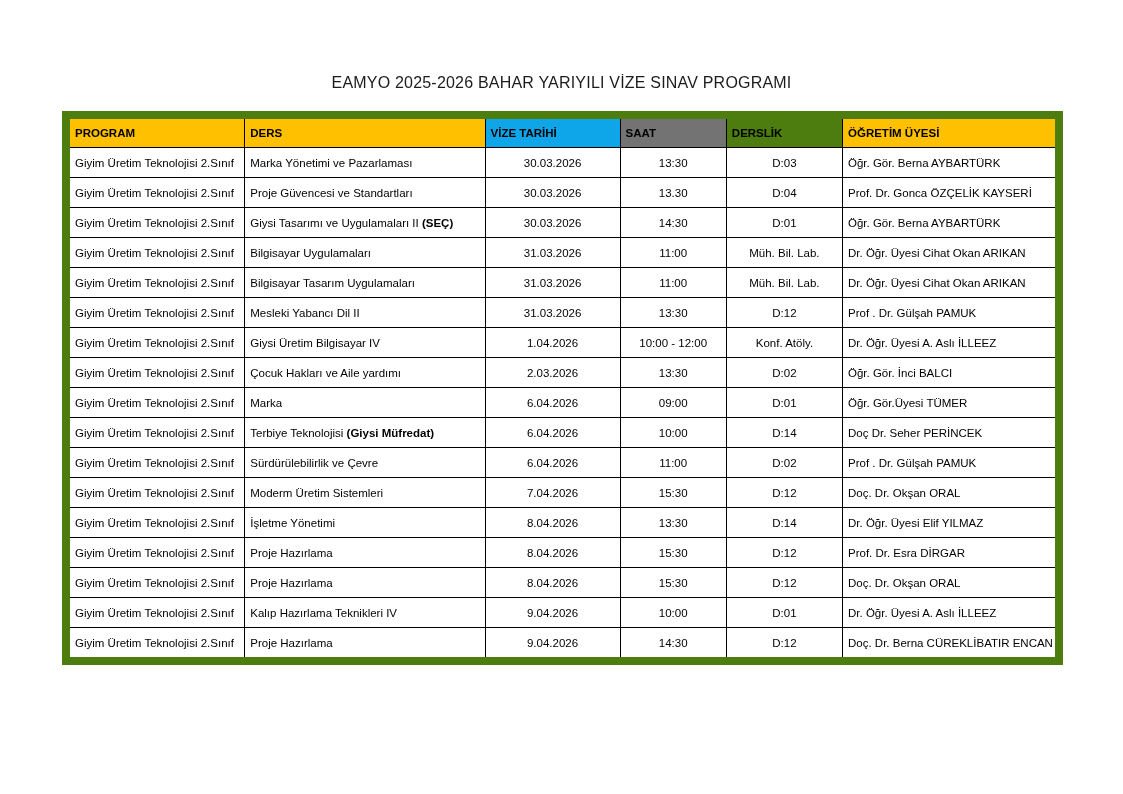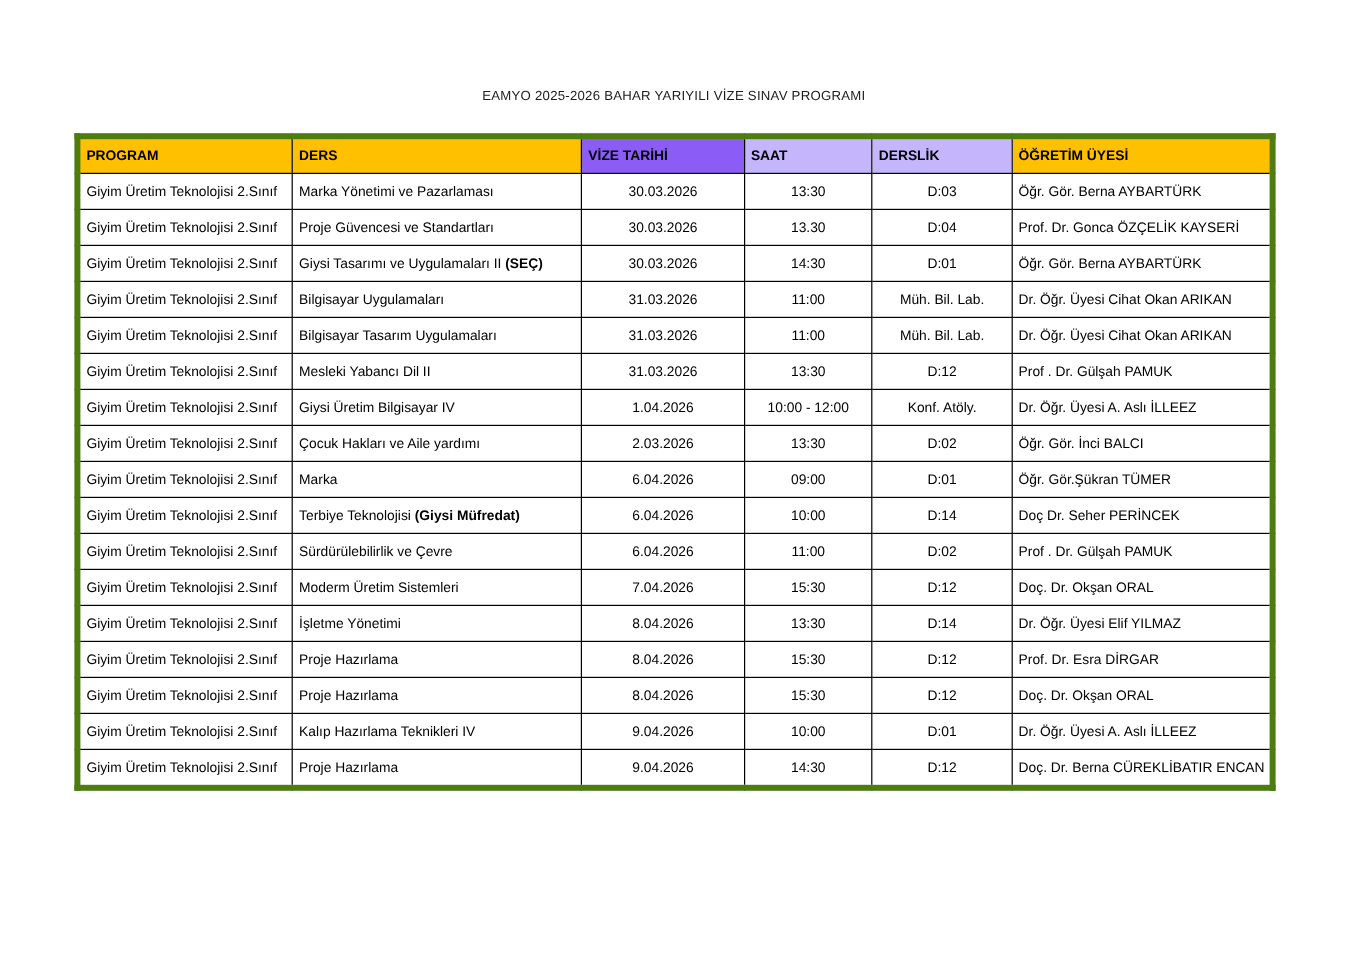--- a/index.html
+++ b/index.html
@@ -7,31 +7,31 @@
     width:1123px;height:794px;
     background:#ffffff;
     font-family:"Liberation Sans", sans-serif;
     position:relative;
     overflow:hidden;
   }
   .page-title{
     position:absolute;
     top:74px;left:0;width:1123px;
     text-align:center;
-    font-size:11px;
+    font-size:16px;
     color:#1c1c1c;
     letter-spacing:0.2px;
   }
   table.exam{
     position:absolute;
     left:62px;top:111px;
     width:1001px;
     border-collapse:collapse;
     table-layout:fixed;
-    border:5px solid #4d7c0f;
+    border:8px solid #4d7c0f;
   }
   table.exam th, table.exam td{
     border:1px solid #000;
     font-size:11.5px;
     color:#000;
     padding:2px 5px;
     overflow:hidden;
     white-space:nowrap;
     vertical-align:middle;
   }
@@ -63,23 +63,23 @@
     <col class="col-ders">
     <col class="col-tarih">
     <col class="col-saat">
     <col class="col-derslik">
     <col class="col-ogretim">
   </colgroup>
   <thead>
     <tr>
       <th style="background: rgb(255, 192, 0);">PROGRAM</th>
       <th style="background: rgb(255, 192, 0);">DERS</th>
-      <th class="center" style="background: #8b5cf6; margin-top: 20px;">VİZE TARİHİ</th>
-      <th class="center" style="background: #c4b5fd;">SAAT</th>
-      <th class="center" style="background: #c4b5fd;">DERSLİK</th>
+      <th class="center" style="background: #0ea5e9; margin-top: 20px;">VİZE TARİHİ</th>
+      <th class="center" style="background: #737373;">SAAT</th>
+      <th class="center" style="background: #4d7c0f;">DERSLİK</th>
       <th style="background: rgb(255, 192, 0);">ÖĞRETİM ÜYESİ</th>
     </tr>
   </thead>
   <tbody id="rows-body">
   <tr>
     <td>Giyim Üretim Teknolojisi 2.Sınıf</td>
     <td><span>Marka Yönetimi ve Pazarlaması</span> <b></b></td>
     <td class="center">30.03.2026</td>
     <td class="center">13:30</td>
     <td class="center">D:03</td>
@@ -148,21 +148,21 @@
     <td class="center">D:02</td>
     <td>Öğr. Gör. İnci BALCI</td>
   </tr>
 
   <tr>
     <td>Giyim Üretim Teknolojisi 2.Sınıf</td>
     <td><span>Marka</span> <b></b></td>
     <td class="center">6.04.2026</td>
     <td class="center">09:00</td>
     <td class="center">D:01</td>
-    <td>Öğr. Gör.Şükran TÜMER</td>
+    <td>Öğr. Gör.Üyesi TÜMER</td>
   </tr>
 
   <tr>
     <td>Giyim Üretim Teknolojisi 2.Sınıf</td>
     <td><span>Terbiye Teknolojisi</span> <b>(Giysi Müfredat)</b></td>
     <td class="center">6.04.2026</td>
     <td class="center">10:00</td>
     <td class="center">D:14</td>
     <td>Doç Dr. Seher PERİNCEK</td>
   </tr>

